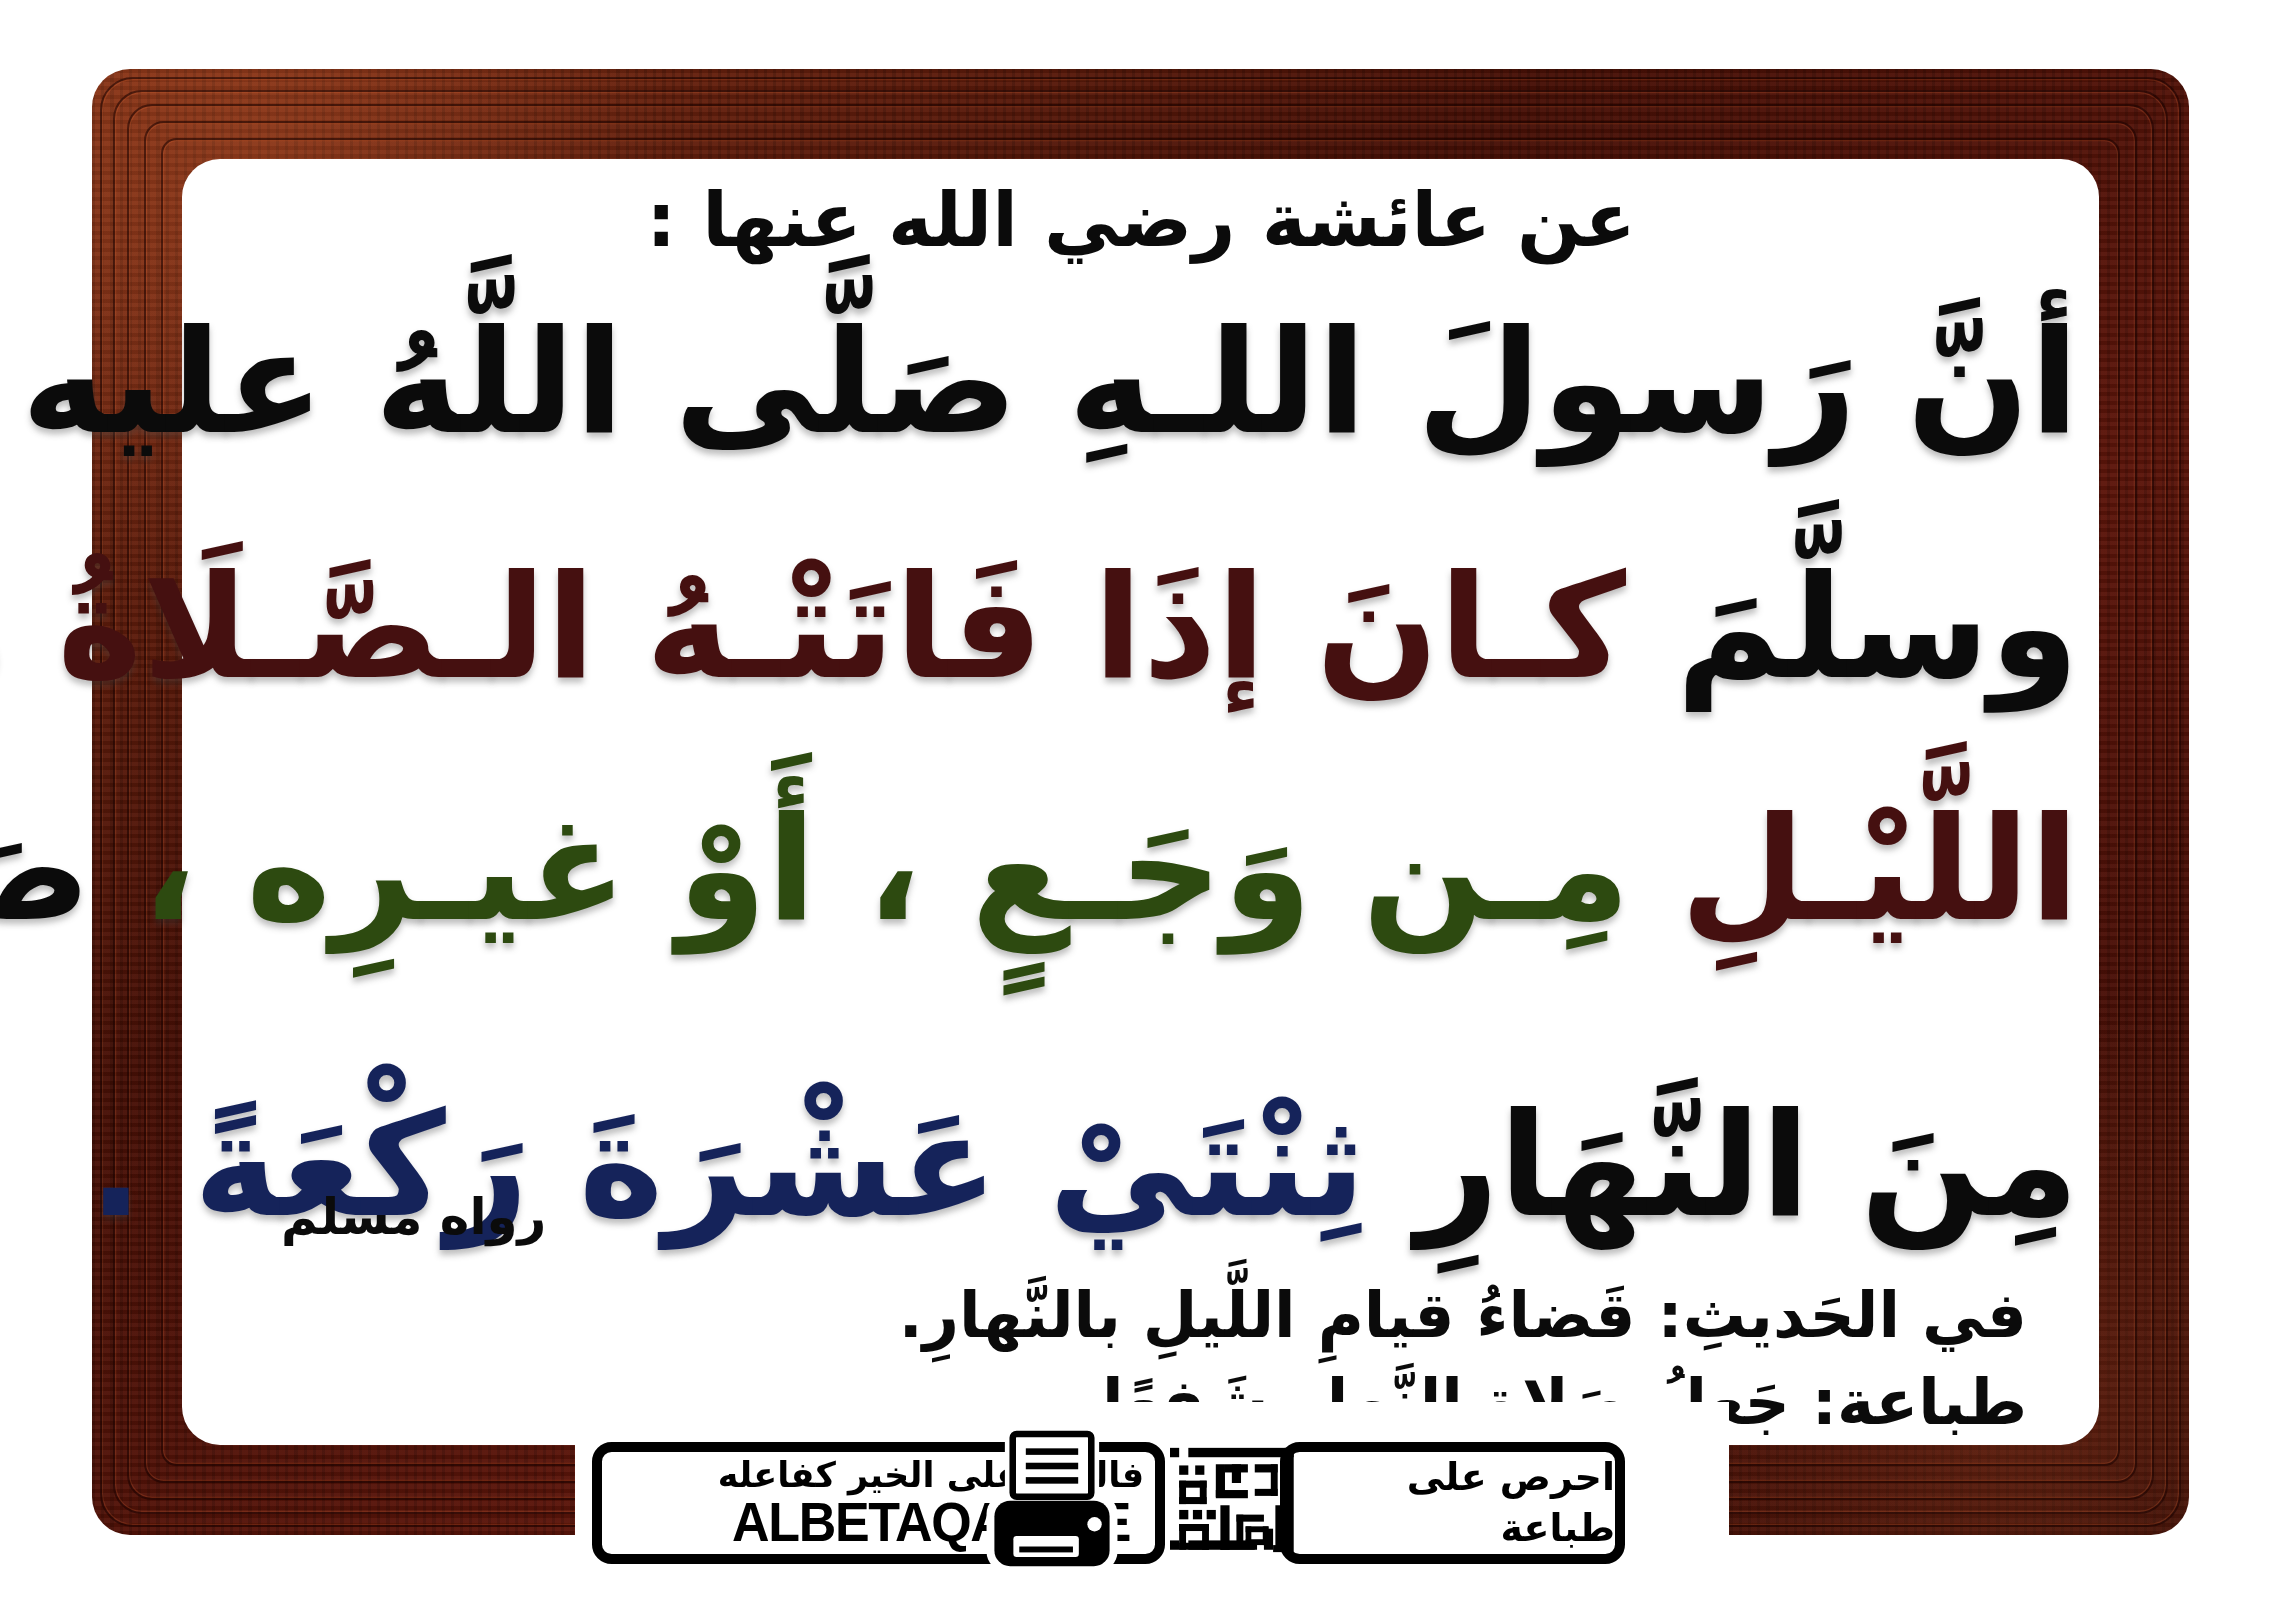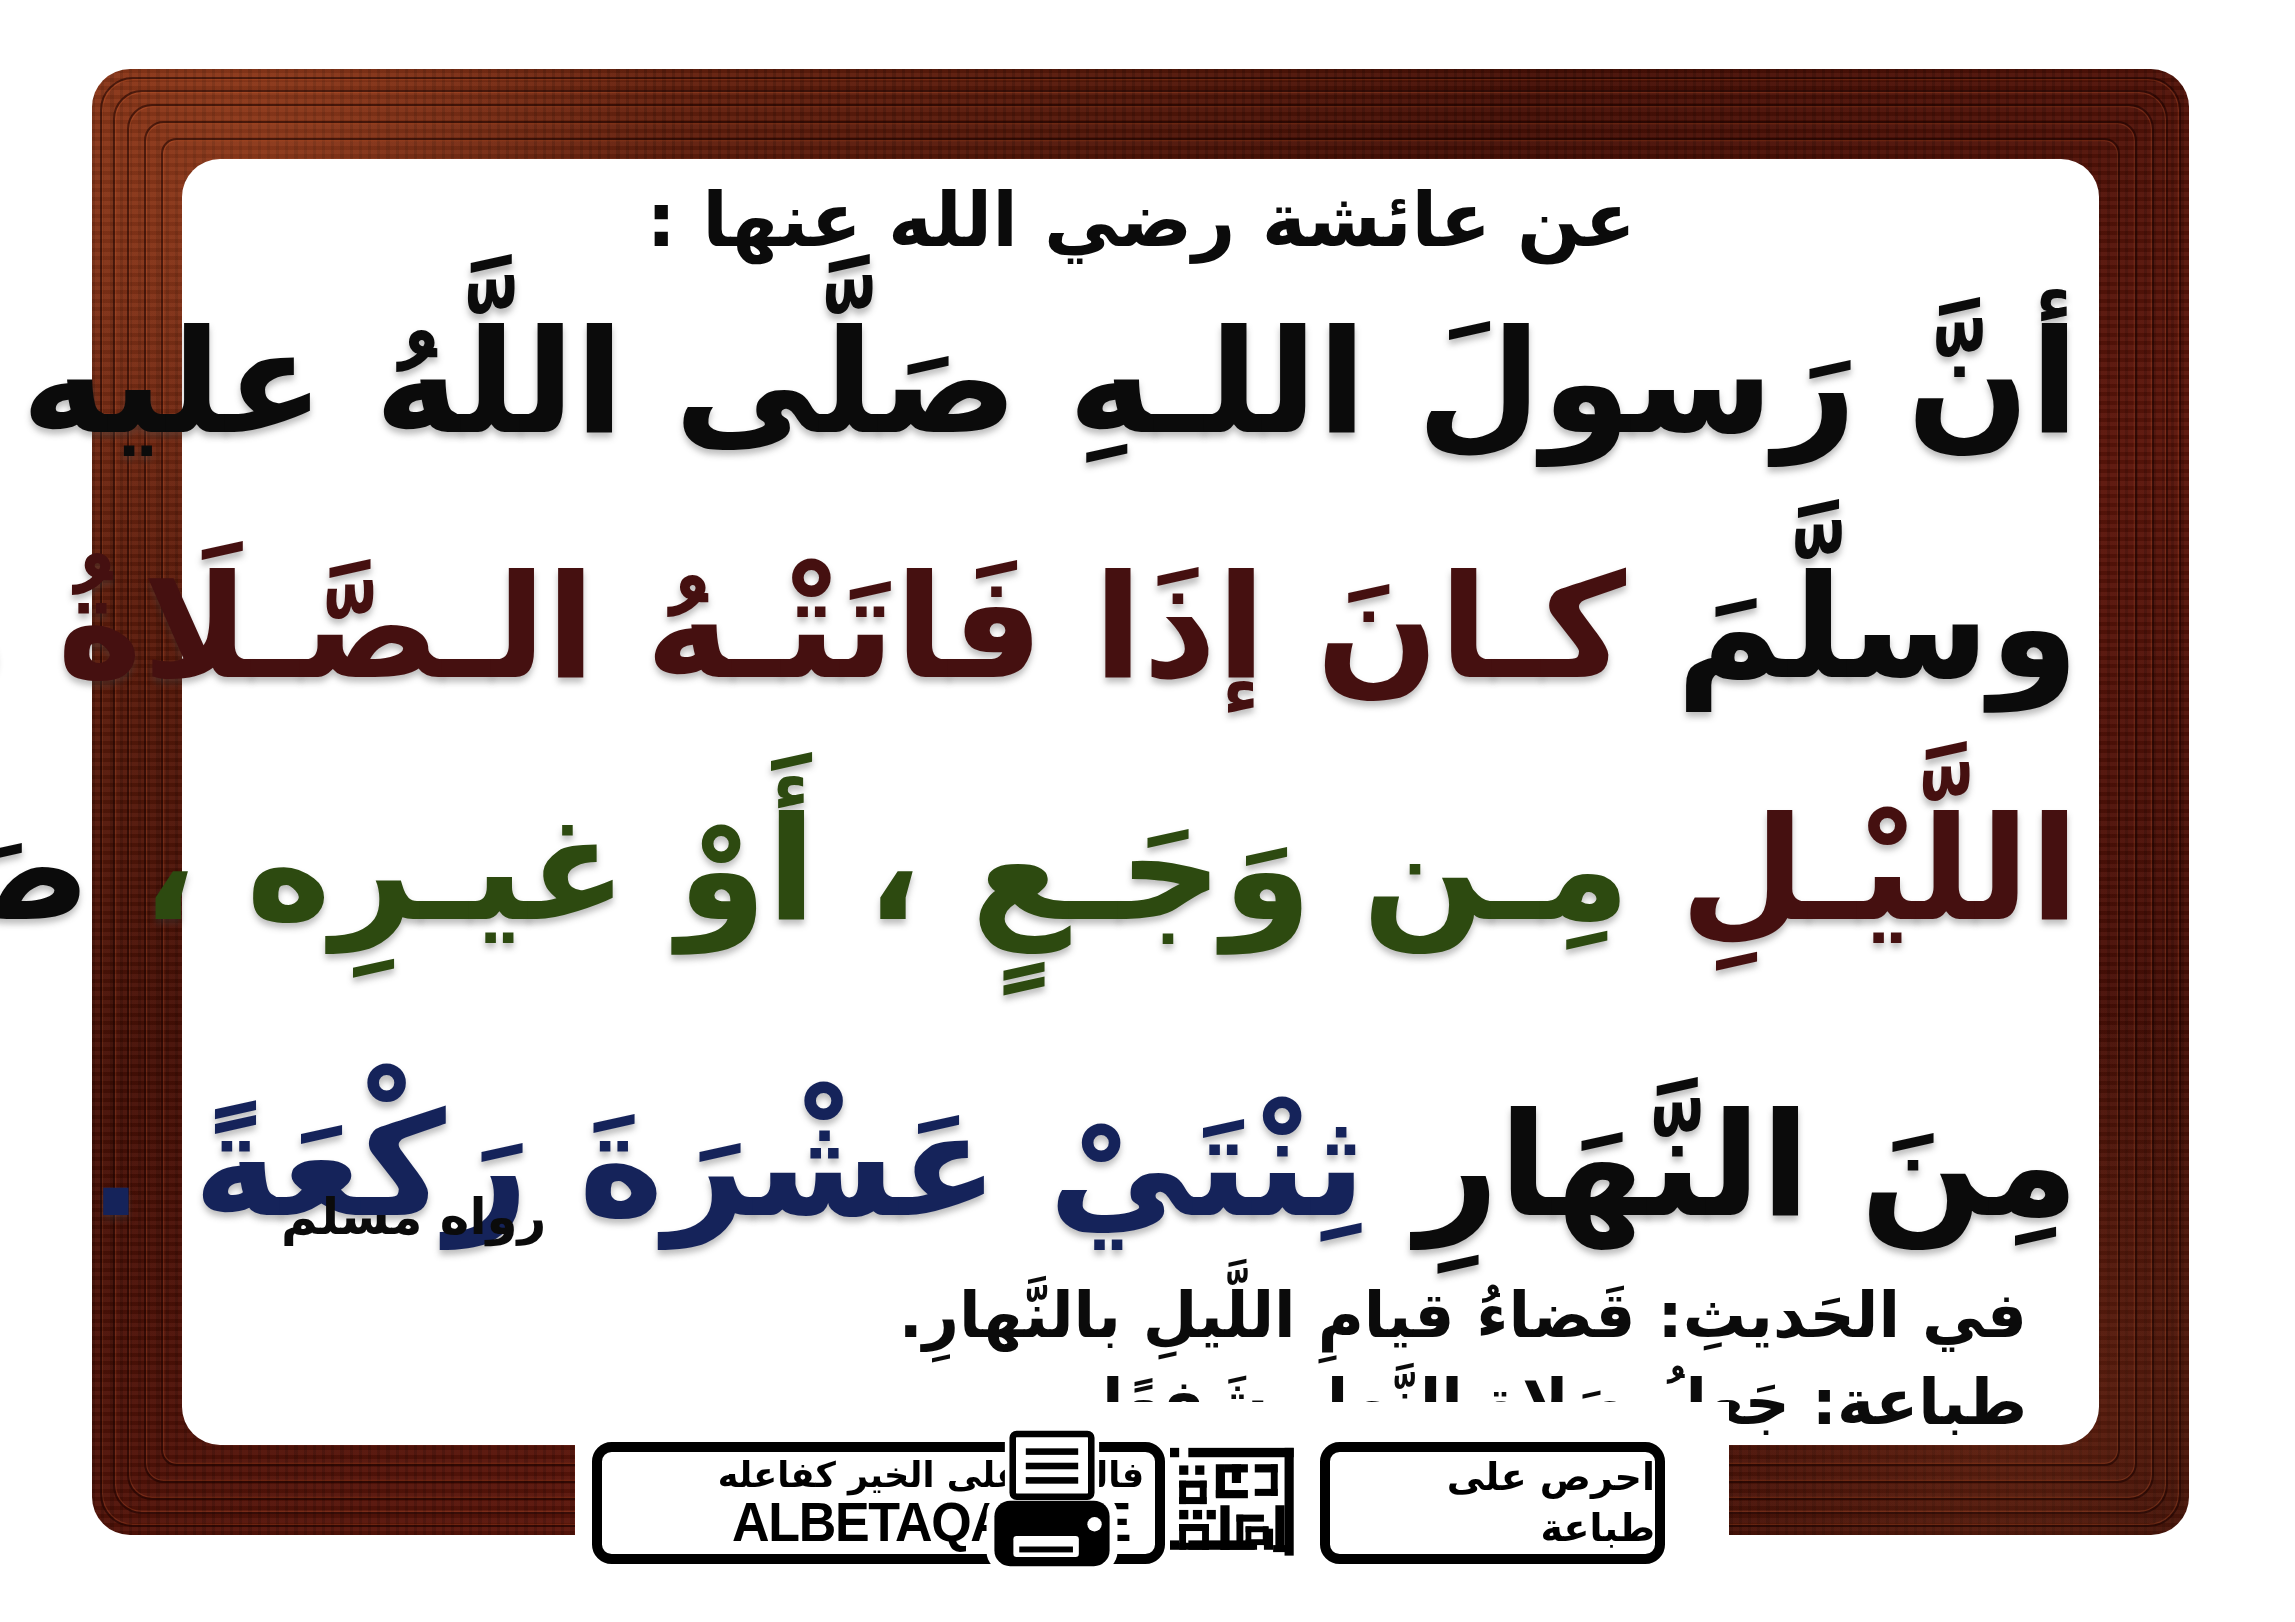--- a/index.html
+++ b/index.html
@@ -58,21 +58,21 @@
   }
   
   .footer-band{position:absolute;left:575px;top:1402px;width:1154px;height:221px;background:#fff;z-index:3;}
   .foot-box{
     position:absolute;top:1442px;height:122px;background:#fff;
     border:10.5px solid #000;border-radius:19.6px;z-index:4;
     display:flex;flex-direction:column;align-items:center;justify-content:center;
     box-sizing:border-box;color:#000;
   }
   .box-left{left:592px;width:573px;padding-left:105px;}
-  .box-right{left:1320px;width:345px;}
+  .box-right{left:1280px;width:345px;}
   .charity{font-size:35px;line-height:1.1;}
   .site{font-family:"Liberation Sans","DejaVu Sans",sans-serif;font-weight:700;
         font-size:52px;letter-spacing:-1.3px;line-height:1.05;transform:scaleY(1.08);}
   .printline{font-size:38px;line-height:1.35;}
   .printer-wrap{position:absolute;left:976px;top:1430px;width:152px;height:144px;z-index:5;}
   .kufic-wrap{position:absolute;left:1170px;top:1442px;width:126px;height:123px;z-index:5;}
   svg{display:block;}
 </style>
 </head>
 <body>

